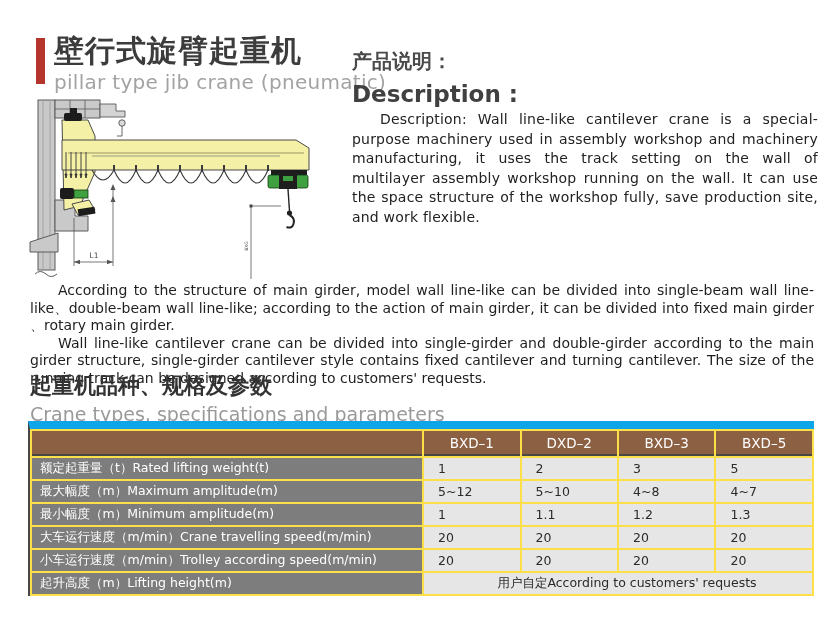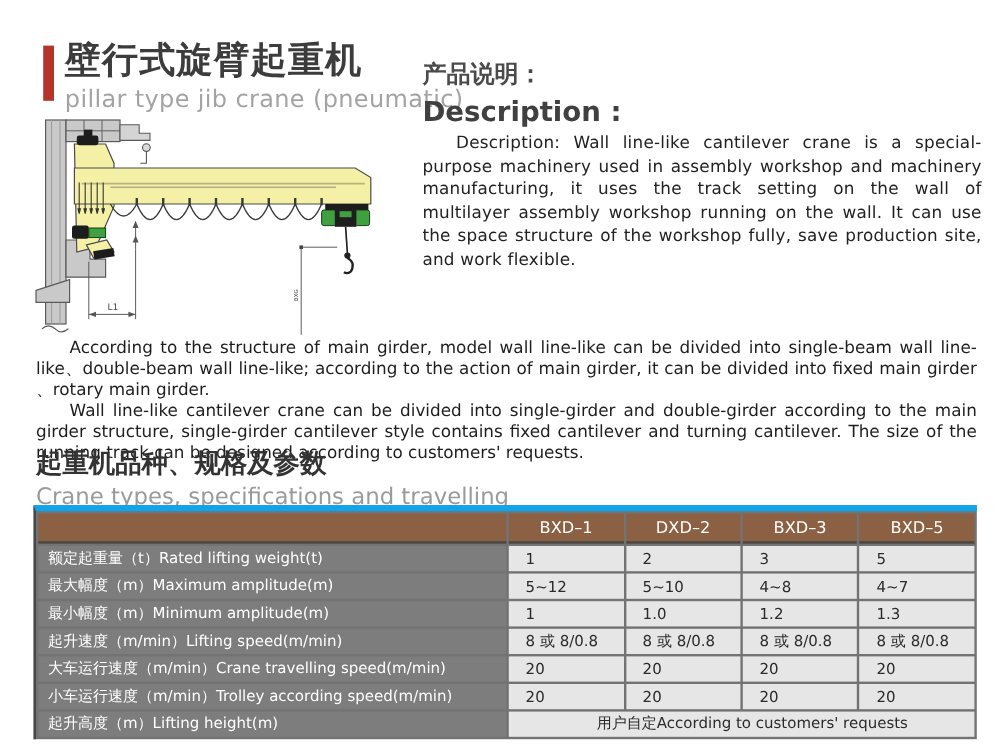--- a/index.html
+++ b/index.html
@@ -34,22 +34,22 @@
 
   
   .spec-heading { position:absolute; left:30px; top:371px; }
   .spec-heading-zh { font-size:22px; font-weight:bold; color:#333; }
   .spec-heading-en { font-size:19px; color:#9a9a9a; margin-top:2px; }
 
   
   .spec-table-wrap { position:absolute; left:28px; top:421px; width:786px; }
   table.spec-table {
     width:786px; border-collapse:separate; border-spacing:2px;
-    border-left:2px solid #474747; border-top:5px solid #0ea5e9;
-    background:#737373; table-layout:fixed;
+    border-left:2px solid #474747; border-top:8px solid #0ea5e9;
+    background:#fde047; table-layout:fixed;
   }
   table.spec-table col.label-col { width:388px; }
   table.spec-table col.val-col { width:95px; }
   table.spec-table thead th {
     background:#8c6043; color:#fff; font-size:13.5px; font-weight:normal;
     height:25px; text-align:center; vertical-align:middle;
     border-bottom:2px solid #474747;
   }
   table.spec-table tbody th {
     background:#7d7d7d; color:#fff; font-size:12.5px; font-weight:normal;
@@ -185,21 +185,21 @@
     <p class="desc-body-en">Description: Wall line-like cantilever crane is a special-purpose machinery used in assembly workshop and machinery manufacturing, it uses the track setting on the wall of multilayer assembly workshop running on the wall. It can use the space structure of the workshop fully, save production site, and work flexible.</p>
   </section>
 
   <section class="full-paras">
     <p>According to the structure of main girder, model wall line-like can be divided into single-beam wall line-like、double-beam wall line-like; according to the action of main girder, it can be divided into fixed main girder 、rotary main girder.</p>
     <p>Wall line-like cantilever crane can be divided into single-girder and double-girder according to the main girder structure, single-girder cantilever style contains fixed cantilever and turning cantilever. The size of the running track can be designed according to customers'  requests.</p>
   </section>
 
   <section class="spec-heading">
     <div class="spec-heading-zh">起重机品种、规格及参数</div>
-    <div class="spec-heading-en">Crane types, specifications and travelling</div>
+    <div class="spec-heading-en">Crane types, specifications and parameters</div>
   </section>
 
   <div class="spec-table-wrap">
     <table class="spec-table">
       <colgroup>
         <col class="label-col">
           <col class="val-col">
           <col class="val-col">
           <col class="val-col">
           <col class="val-col">
@@ -224,30 +224,23 @@
         <tr>
           <th>最大幅度（m）Maximum amplitude(m)</th>
           <td>5~12</td>
           <td>5~10</td>
           <td>4~8</td>
           <td>4~7</td>
         </tr>
         <tr>
           <th>最小幅度（m）Minimum amplitude(m)</th>
           <td>1</td>
-          <td>1.0</td>
+          <td>1.1</td>
           <td>1.2</td>
           <td>1.3</td>
-        </tr>
-        <tr>
-          <th>起升速度（m/min）Lifting speed(m/min)</th>
-          <td>8 或  8/0.8</td>
-          <td>8 或  8/0.8</td>
-          <td>8 或  8/0.8</td>
-          <td>8 或  8/0.8</td>
         </tr>
         <tr>
           <th>大车运行速度（m/min）Crane travelling speed(m/min)</th>
           <td>20</td>
           <td>20</td>
           <td>20</td>
           <td>20</td>
         </tr>
         <tr>
           <th>小车运行速度（m/min）Trolley according speed(m/min)</th>

